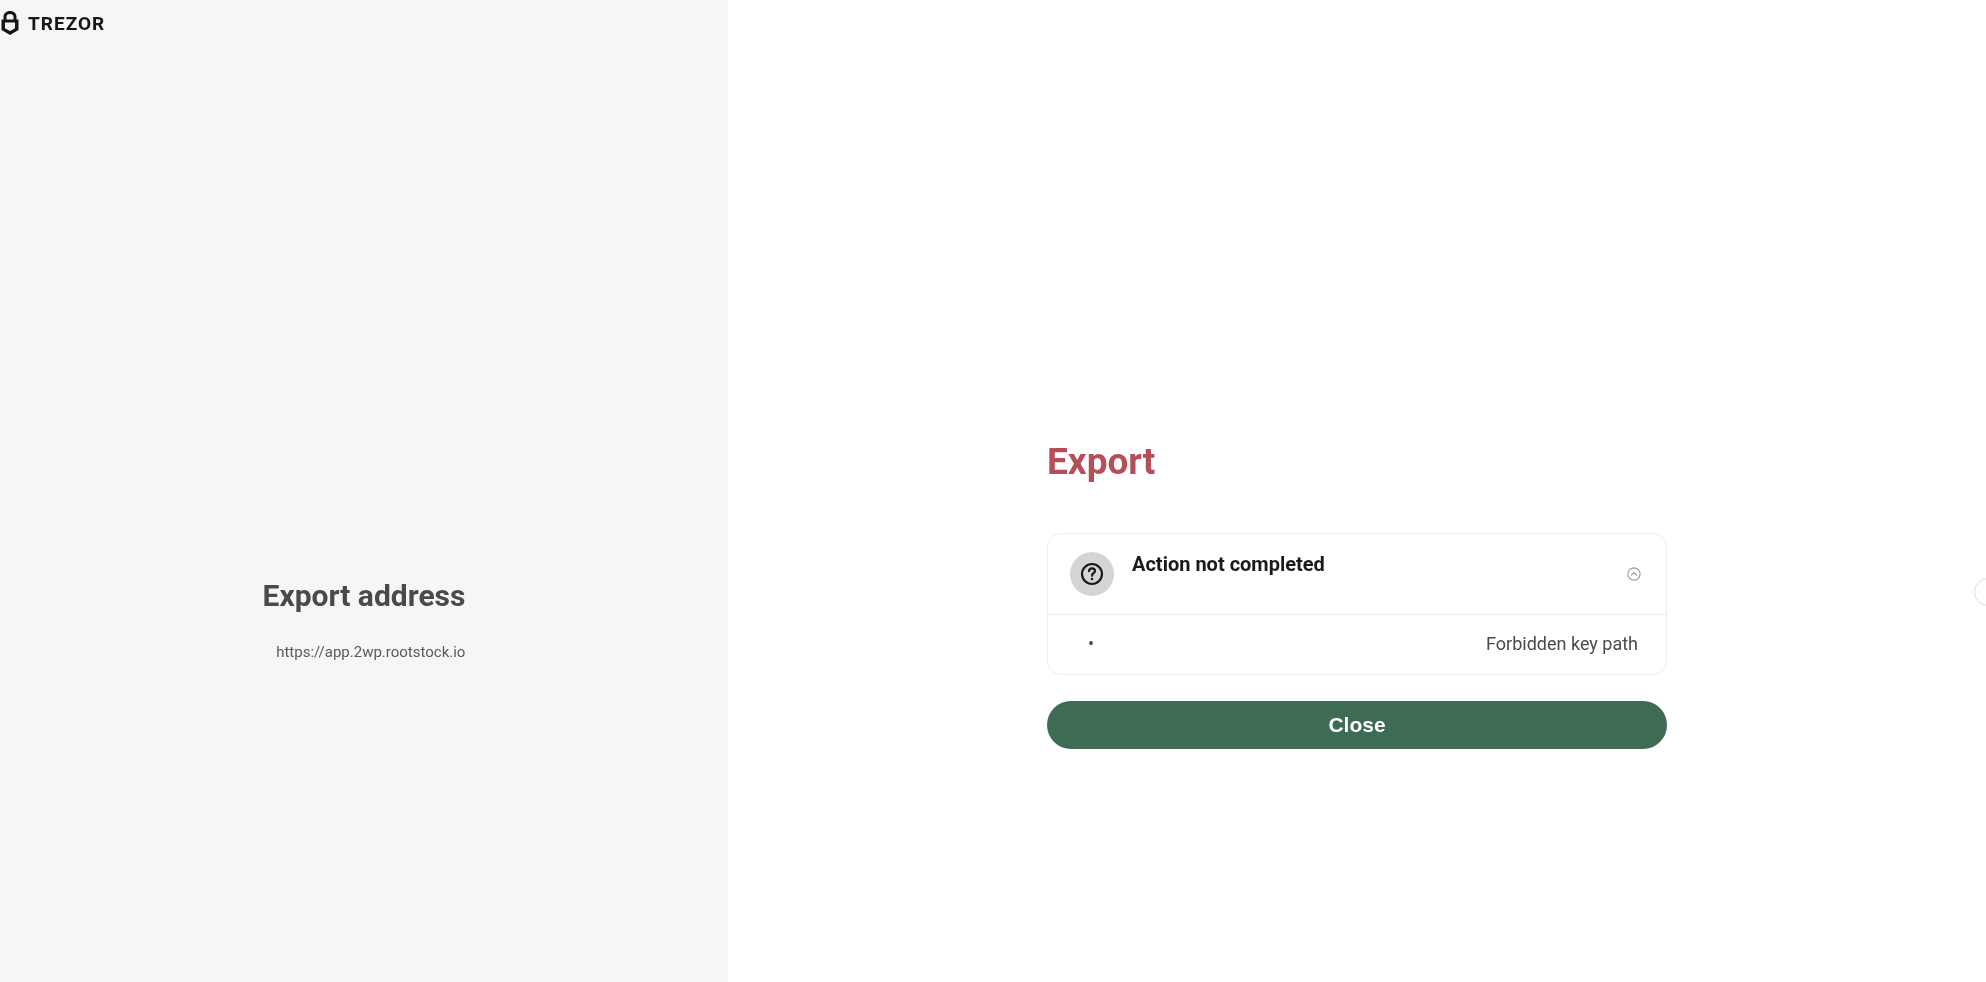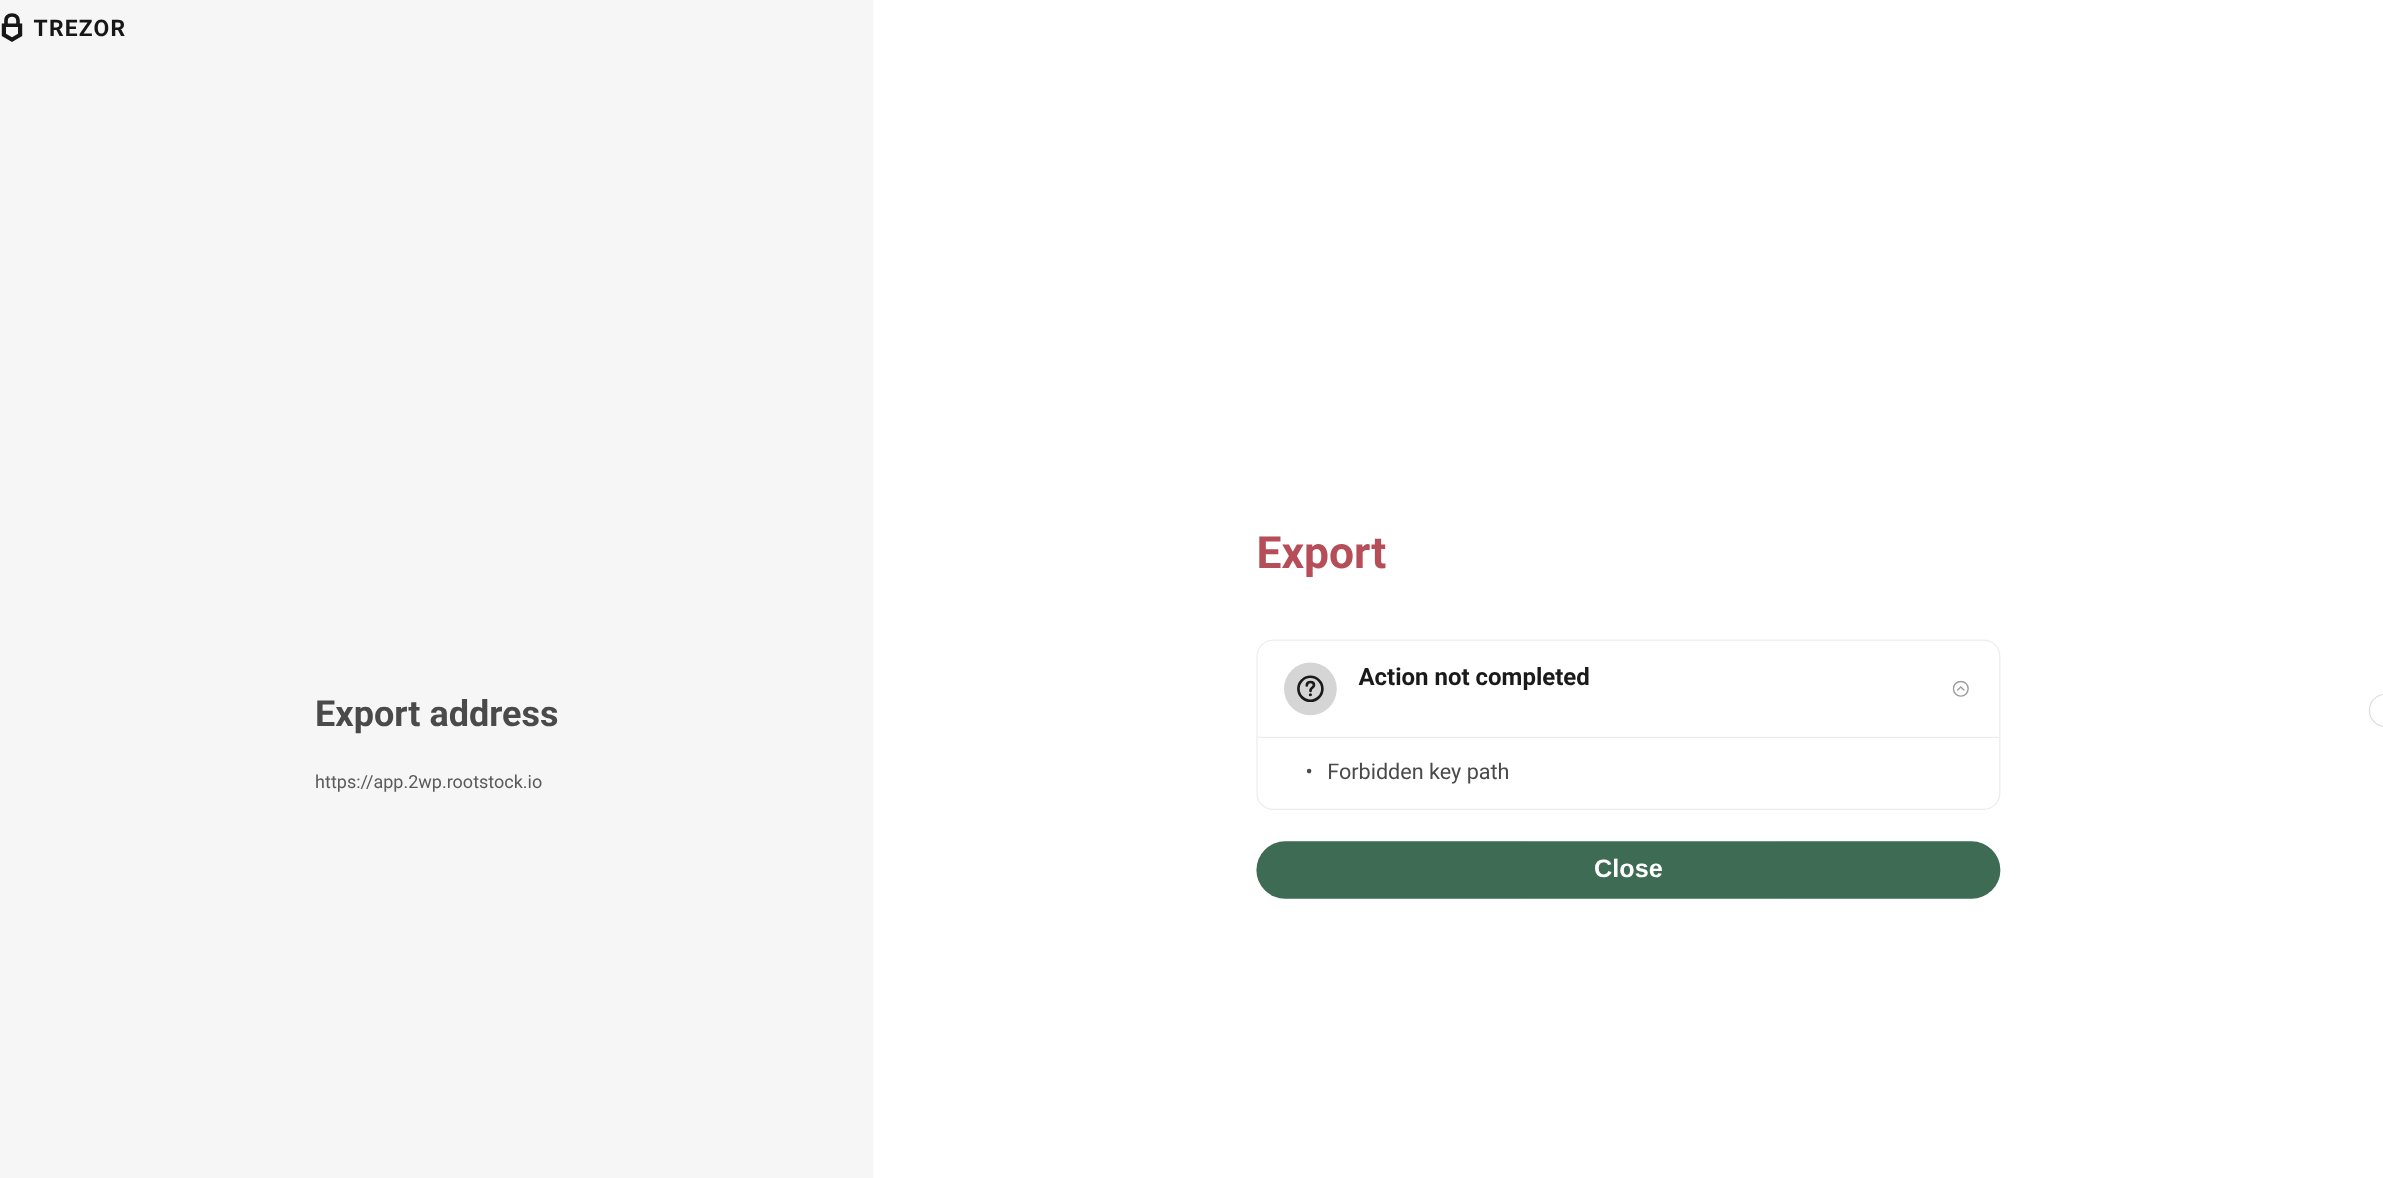--- a/index.html
+++ b/index.html
@@ -42,21 +42,21 @@
 
     .logo-text {
       font-size: 19px;
       font-weight: 700;
       letter-spacing: 1px;
       color: #171717;
     }
 
     .left-content {
       margin-top: 578px;
-      text-align: left;
+      text-align: right;
     }
 
     .left-title {
       font-size: 30px;
       font-weight: 700;
       color: #4a4a4a;
       margin-bottom: 30px;
     }
 
     .left-url {
@@ -130,20 +130,21 @@
       align-items: center;
       justify-content: center;
     }
 
     .error-card-body {
       padding: 18px 28px 20px 40px;
     }
 
     .error-list {
       list-style: none;
+      text-align: right;
     }
 
     .error-list-item {
       font-size: 18px;
       color: #4a4a4a;
       padding-left: 18px;
       position: relative;
     }
 
     .error-list-item::before {

